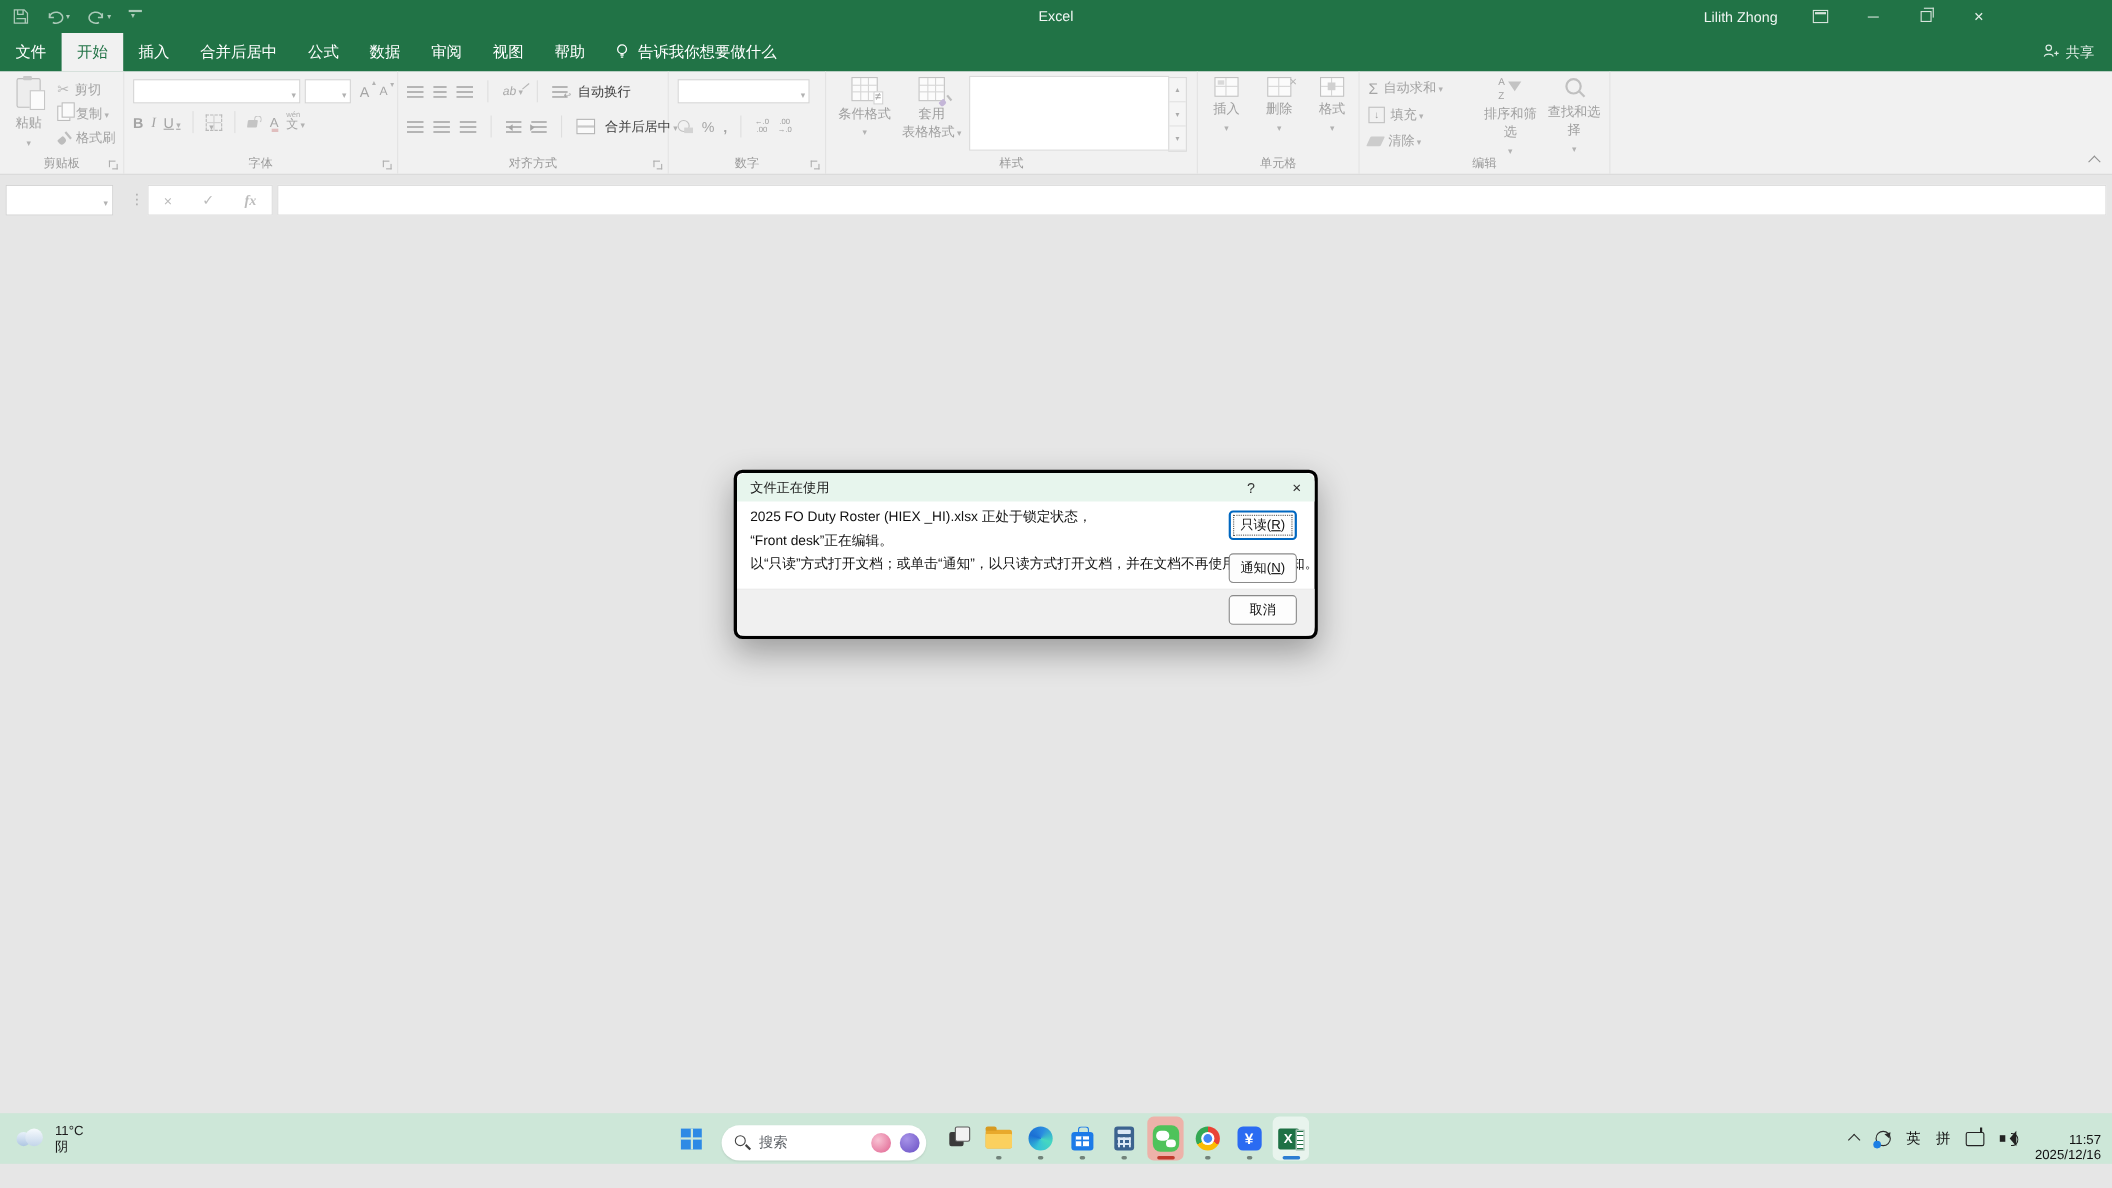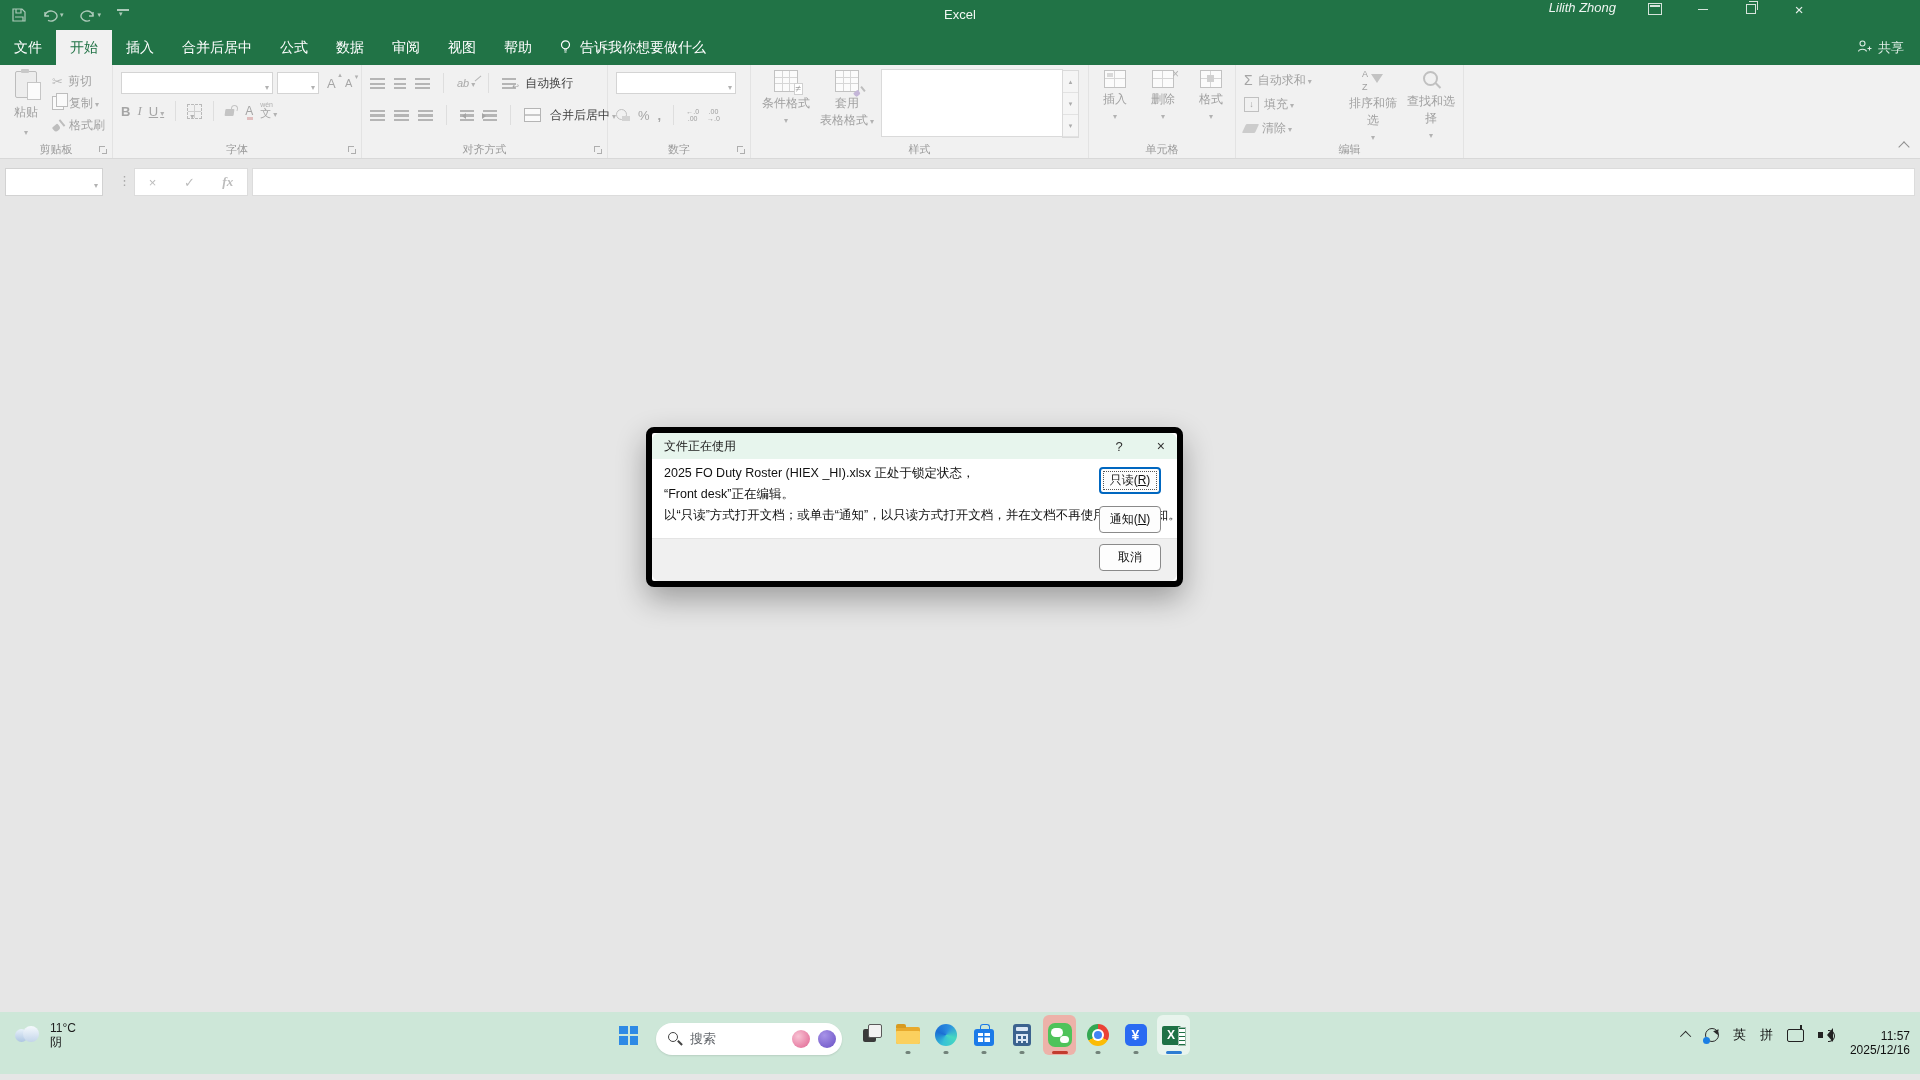--- a/index.html
+++ b/index.html
@@ -8,21 +8,21 @@
     background:#e6e6e6;}
 
   
   .titlebar{position:relative;height:30px;background:#217346;color:#e8f1ec;}
   .qat{position:absolute;left:12px;top:0;height:30px;display:flex;align-items:center;gap:16px;opacity:.8;}
   .qat-btn{display:flex;align-items:center;gap:2px;}
   .qcar{font-size:7px;color:#cfe0d6;}
   .qat-more{width:12px;height:10px;border-top:2px solid #cfe0d6;position:relative;}
   .qat-more::after{content:"▾";position:absolute;left:2px;top:-1px;font-size:7px;color:#cfe0d6;}
   .app-title{position:absolute;left:0;right:0;top:0;height:30px;line-height:30px;text-align:center;font-size:13px;color:#f2f7f4;}
-  .tb-right{position:absolute;right:112px;top:0;height:30px;display:flex;gap:30px;font-size:13px;font-style:italic;}
+  .tb-right{position:absolute;right:112px;top:0;height:30px;display:flex;align-items:center;gap:30px;font-size:13px;}
   .tb-user{color:#eef5f1;}
   .wbtn{display:flex;align-items:center;justify-content:center;width:18px;height:18px;}
   .rdo{width:12px;height:10px;border:1px solid #d7e4dc;position:relative;}
   .rdo::before{content:"";position:absolute;left:1px;top:1px;right:1px;height:2px;background:#d7e4dc;}
   .mini{width:10px;height:0;border-top:1px solid #d7e4dc;}
   .rest{width:8px;height:8px;border:1px solid #d7e4dc;position:relative;background:#217346;}
   .rest::before{content:"";position:absolute;left:2px;top:-4px;width:8px;height:8px;border:1px solid #d7e4dc;border-left:none;border-bottom:none;}
   .closech{font-size:15px;color:#e8f1ec;line-height:1;}
 
   
@@ -149,22 +149,22 @@
   .fdots{position:absolute;left:118px;top:14px;color:#aaaaaa;font-size:13px;}
   .fbtns{position:absolute;left:134px;top:9px;width:112px;height:26px;background:#fff;border:1px solid #dcdcdc;display:flex;align-items:center;justify-content:space-around;}
   .fbtn{color:#bcbcbc;font-size:13px;}
   .fx{font-family:"Liberation Serif",serif;font-style:italic;font-weight:bold;}
   .fbar{position:absolute;left:252px;right:5px;top:9px;height:26px;background:#fff;border:1px solid #dcdcdc;}
 
   
   .sheet{height:808px;background:#e6e6e6;}
 
   
-  .dialog{position:absolute;left:646px;top:427px;width:525px;height:148px;background:#fff;
-    border:6px solid #000000;border-radius:8px;box-shadow:0 12px 30px rgba(0,0,0,.32);font-size:12.5px;color:#111;}
+  .dialog{position:absolute;left:667px;top:427px;width:525px;height:148px;background:#fff;
+    border:3px solid #000000;border-radius:8px;box-shadow:0 12px 30px rgba(0,0,0,.32);font-size:12.5px;color:#111;}
   .dlg-head{height:26px;background:#e7f5ed;display:flex;align-items:center;padding:0 12px;border-radius:8px 8px 0 0;}
   .dlg-title{font-size:12px;color:#1a1a1a;}
   .dlg-help{margin-left:auto;margin-right:34px;font-size:13px;color:#333;}
   .dlg-close{font-size:14px;color:#333;}
   .dlg-footer{position:absolute;left:0;right:0;bottom:0;height:42px;background:#f0f0f0;border-top:1px solid #e4e4e4;border-radius:0 0 8px 8px;}
   .dlg-body{position:absolute;left:12px;top:30px;right:8px;}
   .dlg-line{line-height:21px;white-space:nowrap;}
   .dlg-btn{position:absolute;right:16px;width:62px;height:27px;background:#fdfdfd;border:1px solid #8a8a8a;
     border-radius:4px;font-size:12px;color:#111;font-family:inherit;padding:0;text-align:center;}
   .dlg-btn.primary{top:34px;border:2px solid #0067c0;outline:1px dotted #555;outline-offset:-5px;}
@@ -186,21 +186,21 @@
   .v-layout::after{content:"";position:absolute;left:3px;right:3px;top:2px;bottom:2px;border:1px solid #767676;}
   .v-break{width:14px;height:11px;border:1px solid #767676;}
   .v-break::after{content:"";position:absolute;left:4px;right:4px;top:-1px;height:4px;background:#e7e7e7;border:1px solid #767676;border-top:none;}
   .zbtn{font-size:13px;color:#555;}
   .sb-slider{position:relative;width:100px;height:11px;}
   .sb-slider .track{position:absolute;left:0;right:0;top:5px;height:1px;background:#9a9a9a;}
   .sb-slider .thumb{position:absolute;left:46%;top:0;width:3px;height:11px;background:#6e6e6e;}
   .sb-zoom{font-size:12px;color:#555;width:30px;text-align:right;}
 
   
-  .taskbar{position:relative;height:62px;background:#cde7d8;}
+  .taskbar{position:relative;height:46px;background:#cde7d8;}
   .tb-weather{position:absolute;left:12px;top:0;height:46px;display:flex;align-items:center;gap:8px;}
   .w-cloud{position:relative;width:30px;height:18px;}
   .w-cloud::before{content:"";position:absolute;left:3px;top:3px;width:13px;height:13px;border-radius:50%;background:linear-gradient(#e8f1fa,#aec6e2);}
   .w-cloud::after{content:"";position:absolute;left:11px;top:0;width:16px;height:16px;border-radius:50%;background:linear-gradient(#f6fafd,#c3d5ea);}
   .w-text{display:flex;flex-direction:column;font-size:12px;line-height:14px;color:#1c1c1c;}
   .tb-center{position:absolute;left:612px;top:3px;height:40px;display:flex;align-items:flex-end;gap:5px;}
   .tb-ic{position:relative;width:33px;height:40px;display:flex;align-items:center;justify-content:center;border-radius:6px;}
   .tb-ic.dot::after{content:"";position:absolute;bottom:1px;left:50%;transform:translateX(-50%);width:5px;height:3px;border-radius:2px;background:#72837a;}
   .win-logo{width:19px;height:19px;background:
      linear-gradient(#cde7d8,#cde7d8) center/2px 100% no-repeat,

